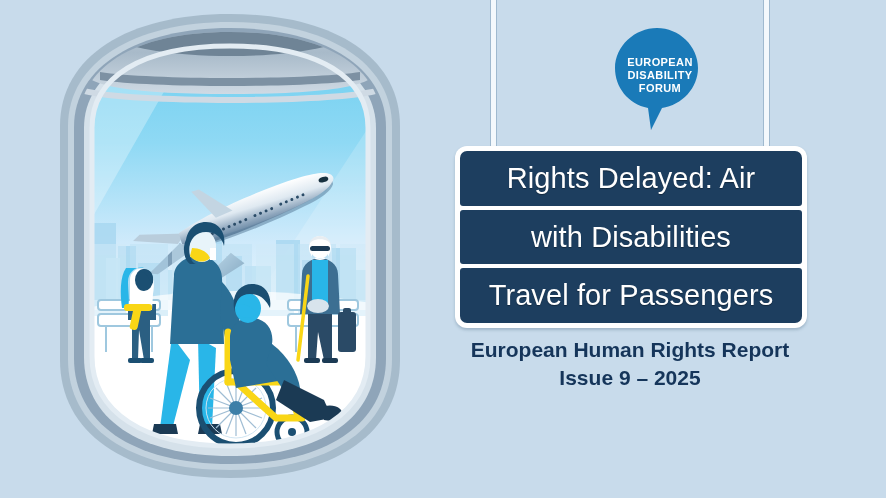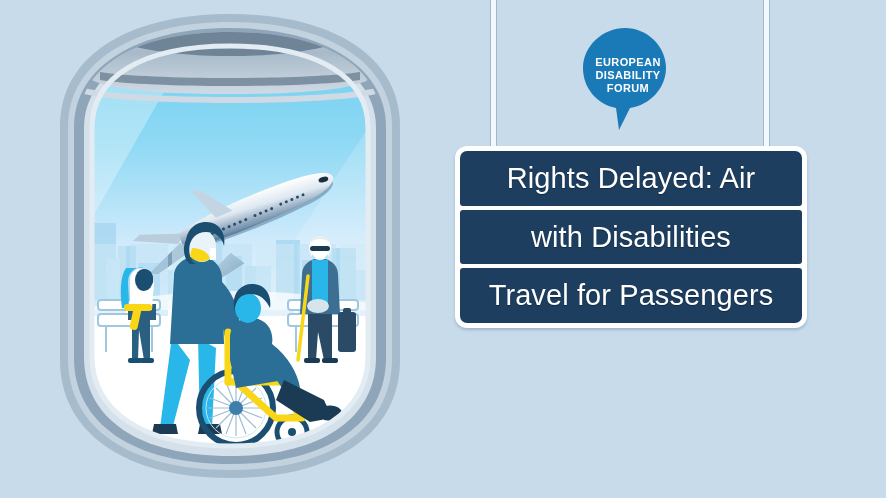--- a/index.html
+++ b/index.html
@@ -15,21 +15,21 @@
   
   .window-wrap{position:absolute;left:40px;top:8px;width:380px;height:482px;}
   .window-wrap svg{display:block;width:100%;height:100%;}
 
   
   .pole{position:absolute;width:5px;background:#f3f8fc;
         border-left:1px solid #9fb9cf;border-right:1px solid #9fb9cf;}
   .pole.left{left:490px;top:0;height:152px;}
   .pole.right{left:763px;top:0;height:152px;}
 
-  .logo{position:absolute;left:576px;top:24px;width:98px;height:110px;}
+  .logo{position:absolute;left:608px;top:24px;width:98px;height:110px;}
   .logo svg{display:block;width:100%;height:100%;}
 
   .sign{
     position:absolute;left:455px;top:146px;width:352px;height:182px;
     background:#ffffff;border-radius:12px;
     padding:5px;box-sizing:border-box;
     box-shadow:0 2px 3px rgba(40,70,100,.25);
     display:flex;flex-direction:column;gap:4px;
   }
   .sign-row{
@@ -316,14 +316,18 @@
       </g>
     </svg>
   </div>
 
   <div class="sign">
     <div class="sign-row">Rights Delayed: Air</div>
     <div class="sign-row">with Disabilities</div>
     <div class="sign-row">Travel for Passengers</div>
   </div>
 
+  <div class="subtitle">
+    <div>European Human Rights Report</div>
+    <div>Issue 9 – 2025</div>
+  </div>
 
 </div>
 
 </body></html>

